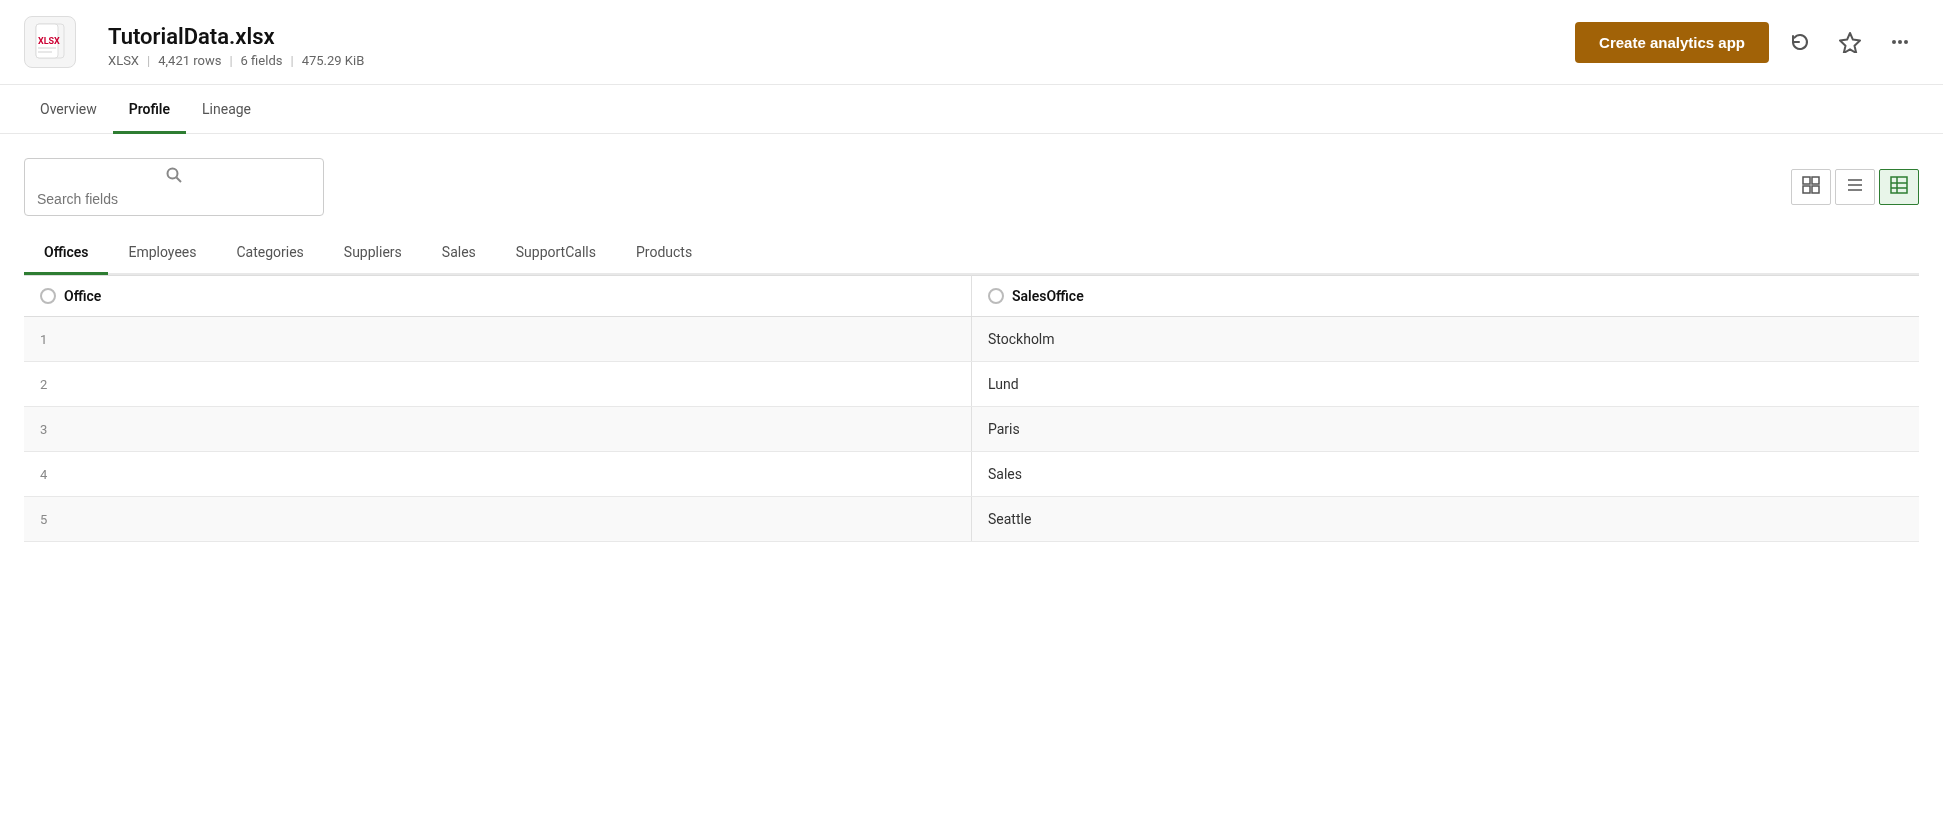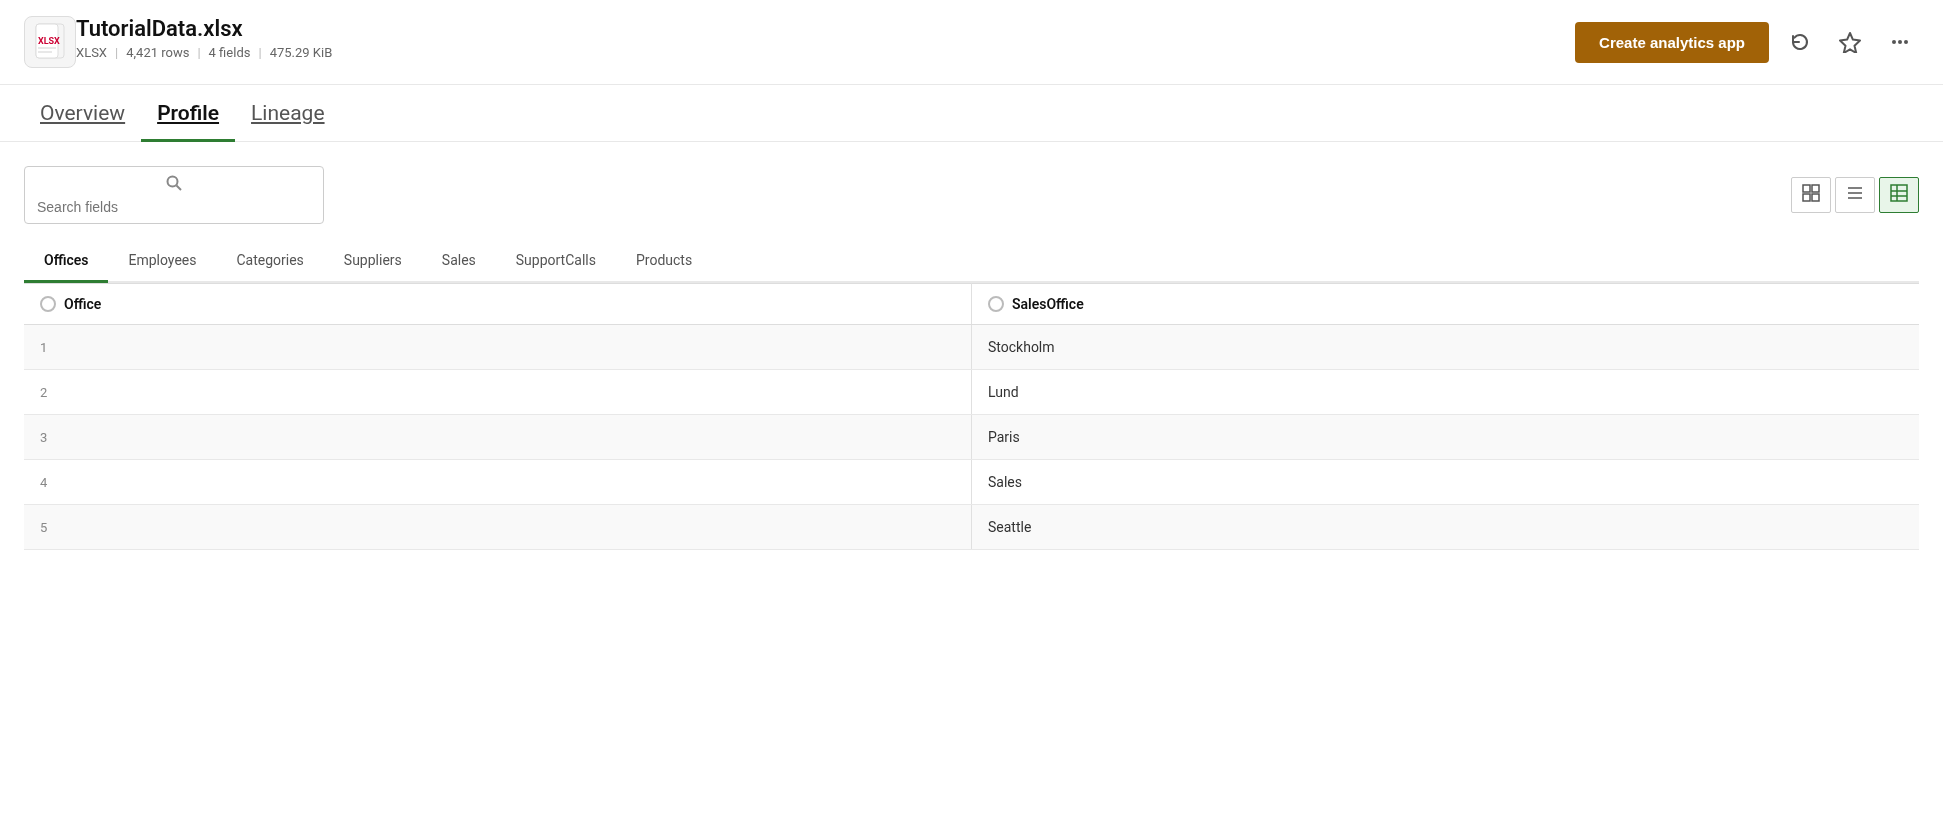--- a/index.html
+++ b/index.html
@@ -1,33 +1,33 @@
 <!DOCTYPE html>
 <html><head>
   <meta charset="utf-8">
   <style>
     * { box-sizing: border-box; margin: 0; padding: 0; }
     body { font-family: -apple-system, BlinkMacSystemFont, 'Segoe UI', Roboto, sans-serif; background: #fff; color: #333; font-size: 14px; }
 
     
     .header { display: flex; align-items: center; justify-content: space-between; padding: 16px 24px; border-bottom: 1px solid #e8e8e8; }
-    .header-left { display: flex; align-items: flex-start; gap: 0; }
+    .header-left { display: flex; align-items: flex-end; gap: 32px; }
     .file-icon { width: 52px; height: 52px; background: #f5f5f5; border: 1px solid #ddd; border-radius: 8px; display: flex; align-items: center; justify-content: center; }
     .file-icon-inner { font-size: 10px; color: #c03; font-weight: bold; line-height: 1.2; text-align: center; }
     .file-info { }
     .file-name { font-size: 22px; font-weight: 600; color: #111; }
     .file-meta { display: flex; align-items: center; gap: 8px; margin-top: 4px; color: #666; font-size: 13px; }
     .meta-sep { color: #bbb; }
     .header-right { display: flex; align-items: center; gap: 12px; }
     .create-btn { background: #a16207; color: #fff; border: none; border-radius: 4px; padding: 12px 24px; font-size: 15px; font-weight: 600; cursor: pointer; white-space: nowrap; }
     .icon-btn { background: none; border: none; cursor: pointer; padding: 8px; border-radius: 50%; display: flex; align-items: center; justify-content: center; color: #555; font-size: 20px; }
 
     
     .tabs { display: flex; gap: 0; padding: 0 24px; border-bottom: 1px solid #e8e8e8; }
-    .tab { padding: 16px 16px 14px; font-size: 21px; cursor: pointer; color: #555; border-bottom: 3px solid transparent; margin-bottom: -1px; text-decoration: underline; }
+    .tab { padding: 16px 16px 14px; font-size: 14px; cursor: pointer; color: #555; border-bottom: 3px solid transparent; margin-bottom: -1px; }
     .tab.active { color: #111; font-weight: 600; border-bottom-color: #2e7d32; }
 
     
     .content { padding: 24px; }
 
     
     .search-bar { display: flex; align-items: center; gap: 8px; border: 1px solid #ccc; border-radius: 4px; padding: 8px 12px; width: 300px; background: #fff; flex-direction: column; }
     .search-bar input { border: none; outline: none; font-size: 14px; width: 100%; color: #333; }
 
     
@@ -67,21 +67,21 @@
         </svg>
       </div>
     </div>
     <div class="file-info">
       <div class="file-name">TutorialData.xlsx</div>
       <div class="file-meta">
         <span>XLSX</span>
         <span class="meta-sep">|</span>
         <span>4,421 rows</span>
         <span class="meta-sep">|</span>
-        <span>4 fields</span>
+        <span>6 fields</span>
         <span class="meta-sep">|</span>
         <span>475.29 KiB</span>
       </div>
     </div>
   </div>
   <div class="header-right">
     <button class="create-btn">Create analytics app</button>
     <button class="icon-btn">
       <svg width="22" height="22" viewBox="0 0 22 22" fill="none" stroke="#555" stroke-width="2">
         <path d="M4 11a7 7 0 1 0 1.5-4.3" stroke-linecap="round"></path>

